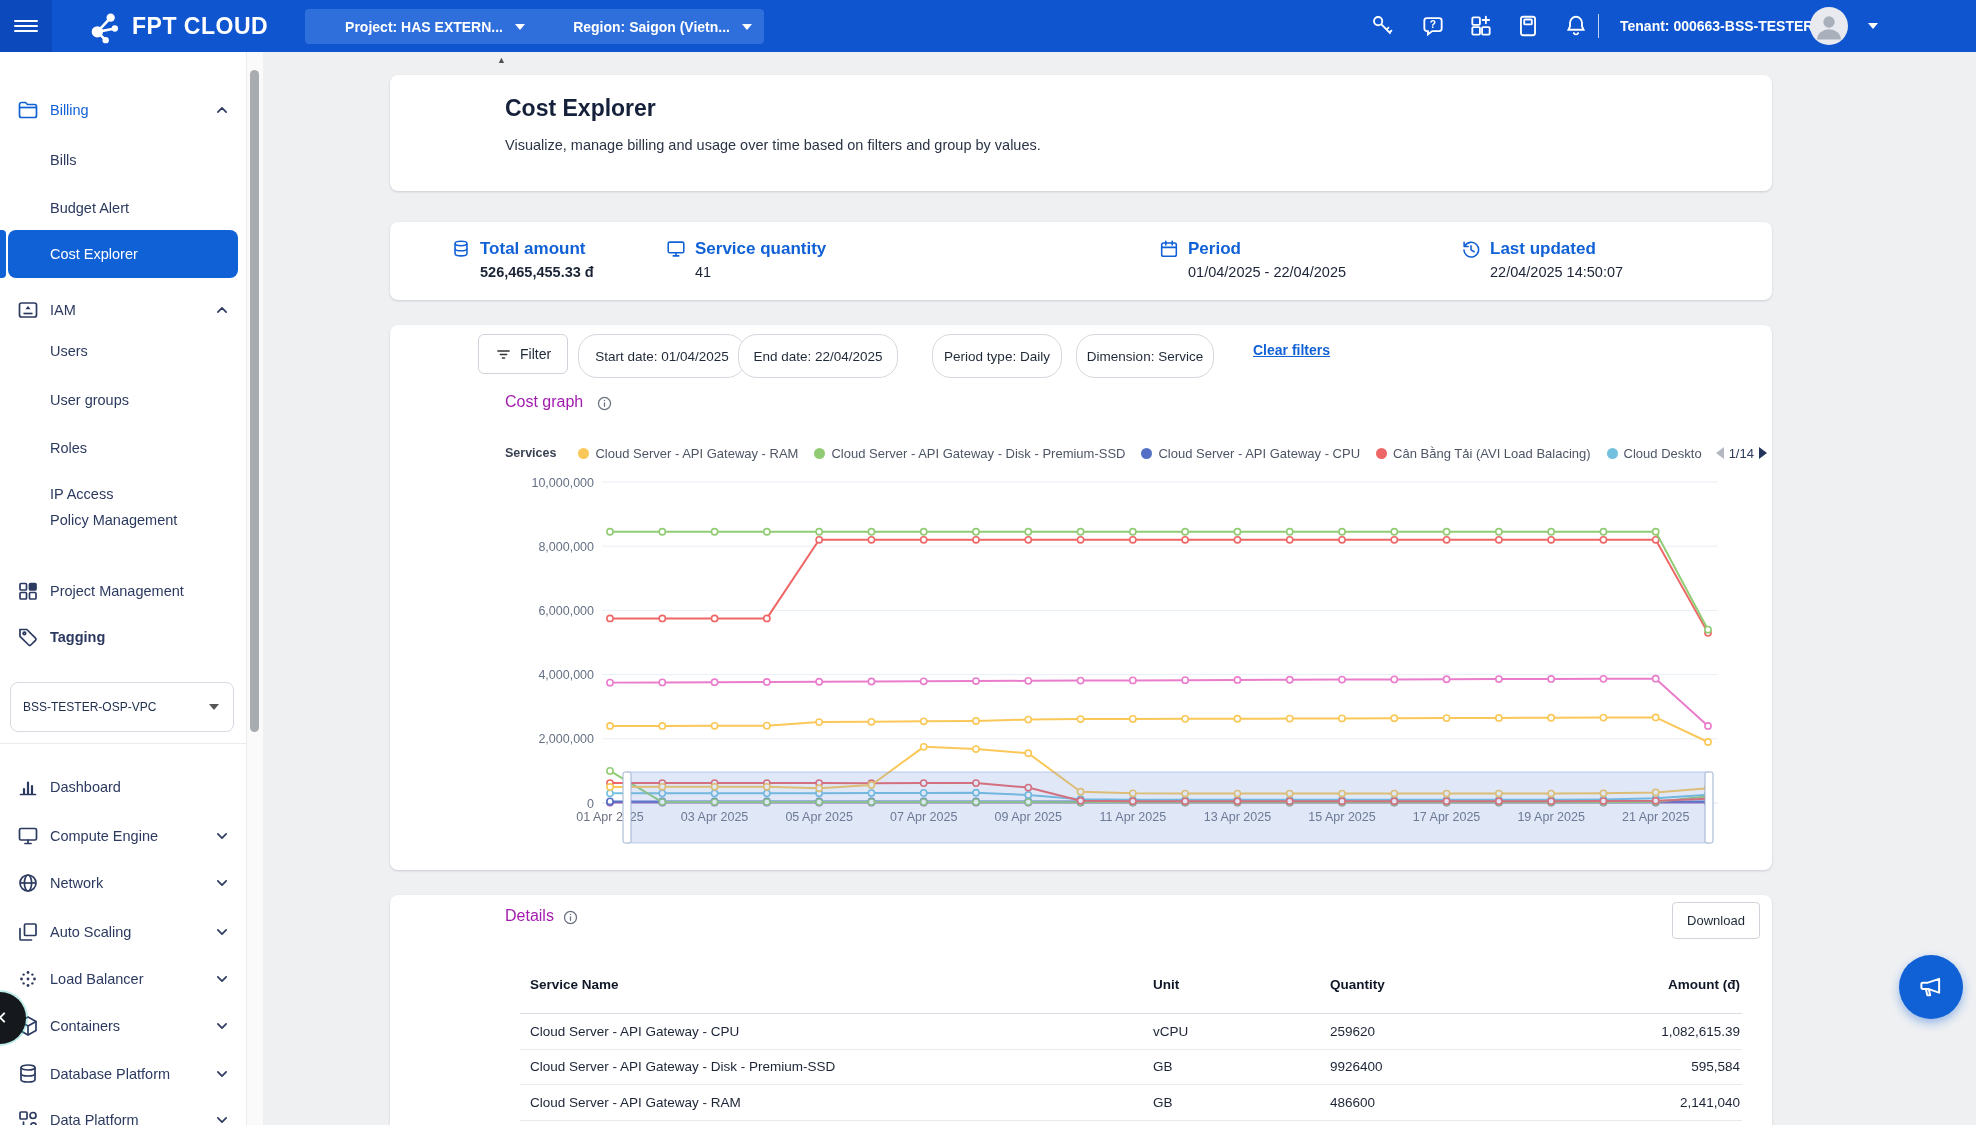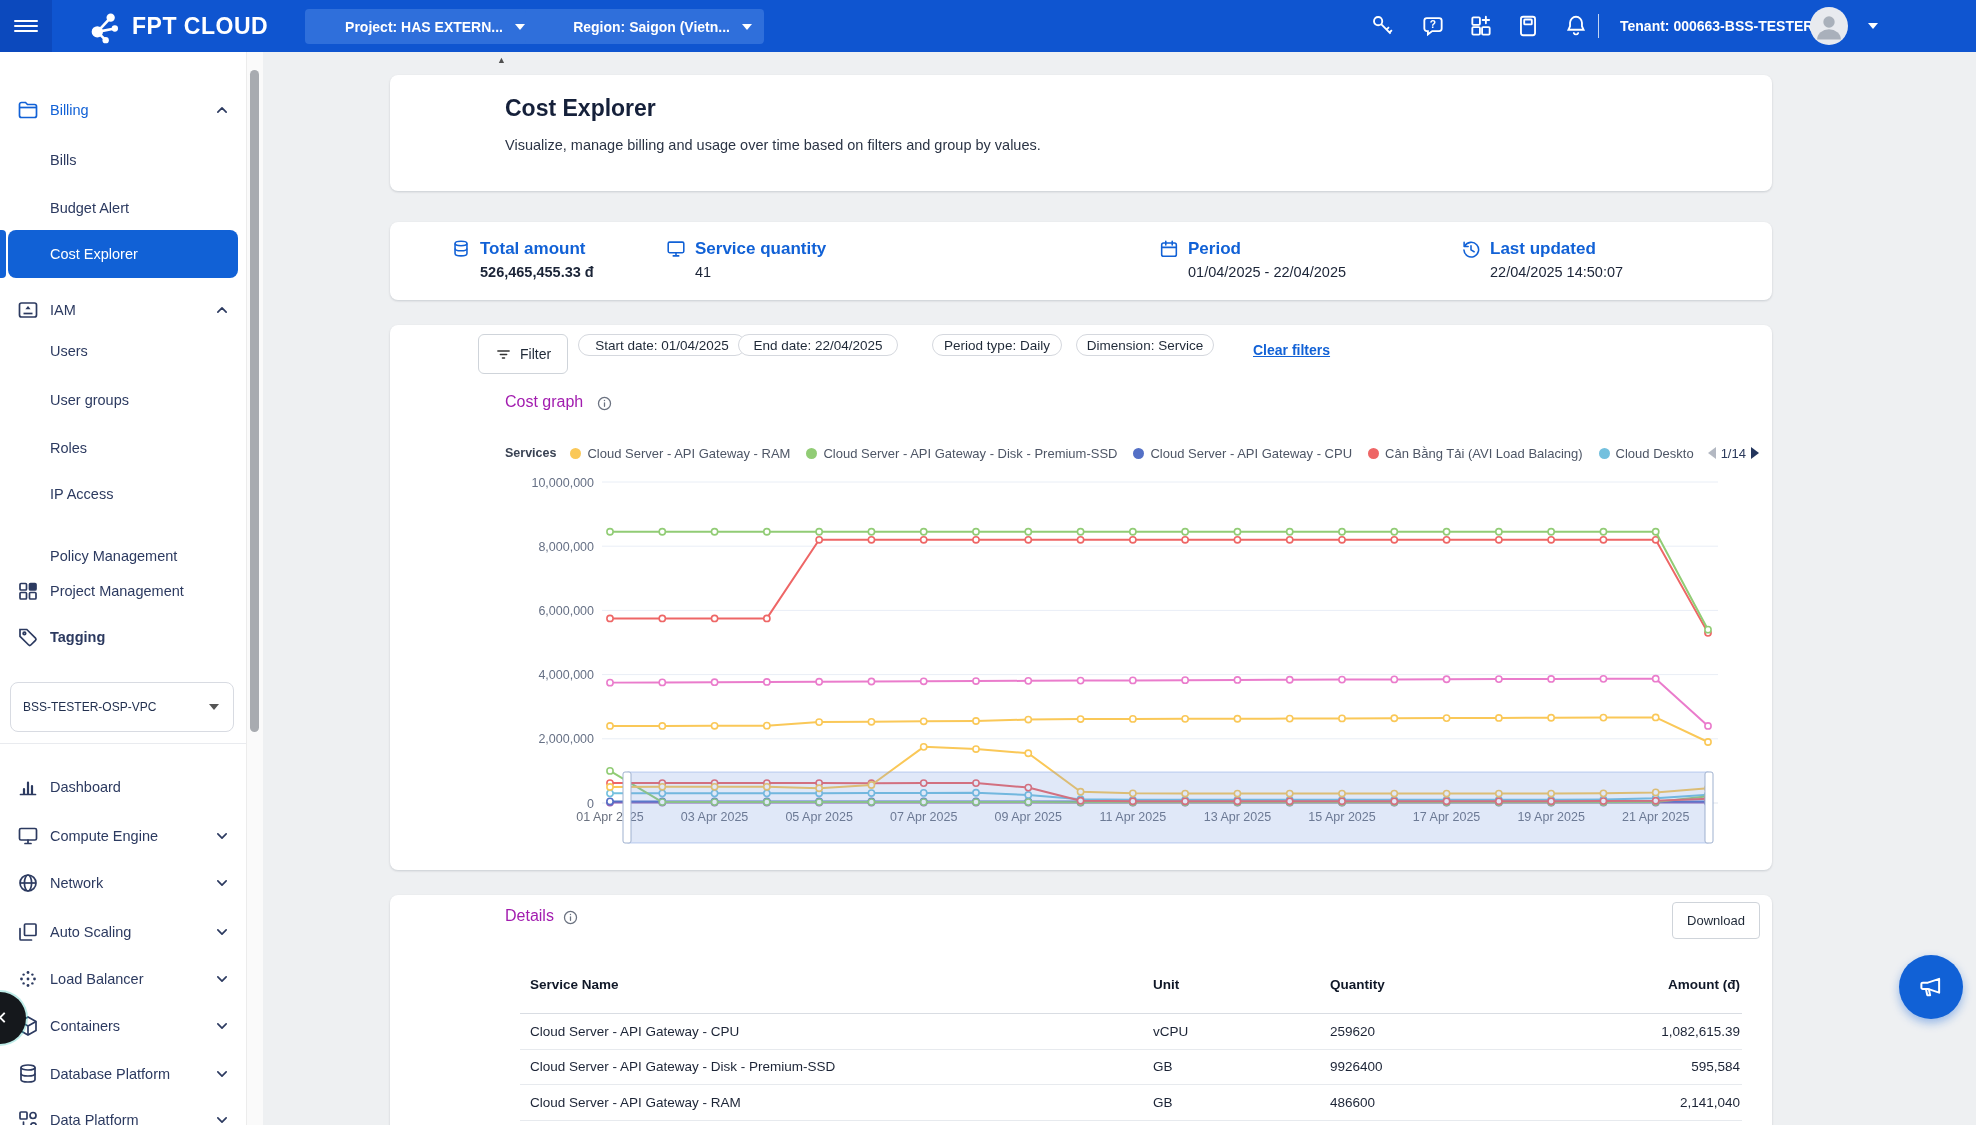--- a/index.html
+++ b/index.html
@@ -59,28 +59,28 @@
   .sum-label{position:absolute;left:30px;top:3px;font-size:17px;font-weight:600;color:#1161d6;white-space:nowrap;}
   .sum-value{position:absolute;left:30px;top:28px;font-size:14.5px;color:#1b2437;white-space:nowrap;}
   .sum-value.bold{font-weight:700;}
 
   #card-chart{left:390px;top:325px;width:1382px;height:545px;}
   #filter-btn{position:absolute;left:88px;top:9px;height:38px;border:1px solid #cfd4da;border-radius:6px;background:#fff;
               display:flex;align-items:center;gap:8px;padding:0 16px;cursor:pointer;}
   #filter-btn .ic{width:17px;height:17px;color:#333;}
   #filter-btn .ic svg{width:17px;height:17px;}
   #filter-btn .lbl{font-size:14px;color:#1f2937;}
-  .pill{position:absolute;top:9px;height:22px;border:1px solid #d5d8de;border-radius:19px;background:#fff;
+  .pill{position:absolute;top:9px;height:44px;border:1px solid #d5d8de;border-radius:19px;background:#fff;
         display:flex;align-items:center;padding:0 17px;font-size:13.5px;color:#1f2937;white-space:nowrap;cursor:pointer;box-sizing:border-box;}
   #clear-filters{position:absolute;top:17px;font-size:14px;font-weight:700;color:#1161d6;text-decoration:underline;cursor:pointer;white-space:nowrap;}
   .section-label{position:absolute;font-size:16px;color:#a21caf;}
   .info-ic{position:absolute;width:17px;height:17px;color:#6b7280;}
   .info-ic svg{width:17px;height:17px;}
   #legend-row{position:absolute;left:115px;top:118px;width:1260px;height:20px;display:flex;align-items:center;gap:14px;}
-  #services-label{font-size:12.5px;font-weight:700;color:#3a4354;text-align:center;}
+  #services-label{font-size:12.5px;font-weight:700;color:#3a4354;margin-right:8px;text-align:center;}
   .legend-item{display:flex;align-items:center;gap:6px;font-size:13px;color:#4e5666;white-space:nowrap;cursor:pointer;}
   .legend-dot{width:11px;height:11px;border-radius:50%;}
   #legend-pager{display:flex;align-items:center;gap:5px;font-size:13px;color:#2b3a5c;}
   .pager-arrow{width:0;height:0;cursor:pointer;}
   .pager-arrow.left{border-top:6px solid transparent;border-bottom:6px solid transparent;border-right:8px solid #b3b8c2;}
   .pager-arrow.right{border-top:6px solid transparent;border-bottom:6px solid transparent;border-left:8px solid #23355c;}
   #chart-svg{position:absolute;left:0;top:140px;}
 
   #card-details{left:390px;top:895px;width:1382px;height:400px;}
   #download-btn{position:absolute;left:1282px;top:7px;width:86px;height:35px;border:1px solid #cfd4da;border-radius:4px;background:#fff;
@@ -233,21 +233,21 @@
       </div>
       <div class="side-item" style="top: 324px;">
         <span class="lbl">User groups</span>
       </div>
       <div class="side-item" style="top: 372px;">
         <span class="lbl">Roles</span>
       </div>
       <div class="side-item" style="top: 418px;">
         <span class="lbl">IP Access</span>
       </div>
-      <div class="side-item" style="top: 480px; padding-left: 24px;">
+      <div class="side-item" style="top: 444px; padding-left: 24px;">
         <span class="lbl">Policy Management</span>
       </div>
       <div class="side-item" style="top: 515px;">
         <span class="ic">
           <svg viewBox="0 0 24 24" fill="none" stroke="currentColor" stroke-width="1.7">
             <rect x="4" y="4.5" width="6.5" height="6.5" rx="1"></rect>
             <rect x="13.5" y="4.5" width="6.5" height="6.5" rx="1" fill="currentColor"></rect>
             <rect x="4" y="13.5" width="6.5" height="6.5" rx="1"></rect>
             <rect x="13.5" y="13.5" width="6.5" height="6.5" rx="1"></rect>
           </svg>

